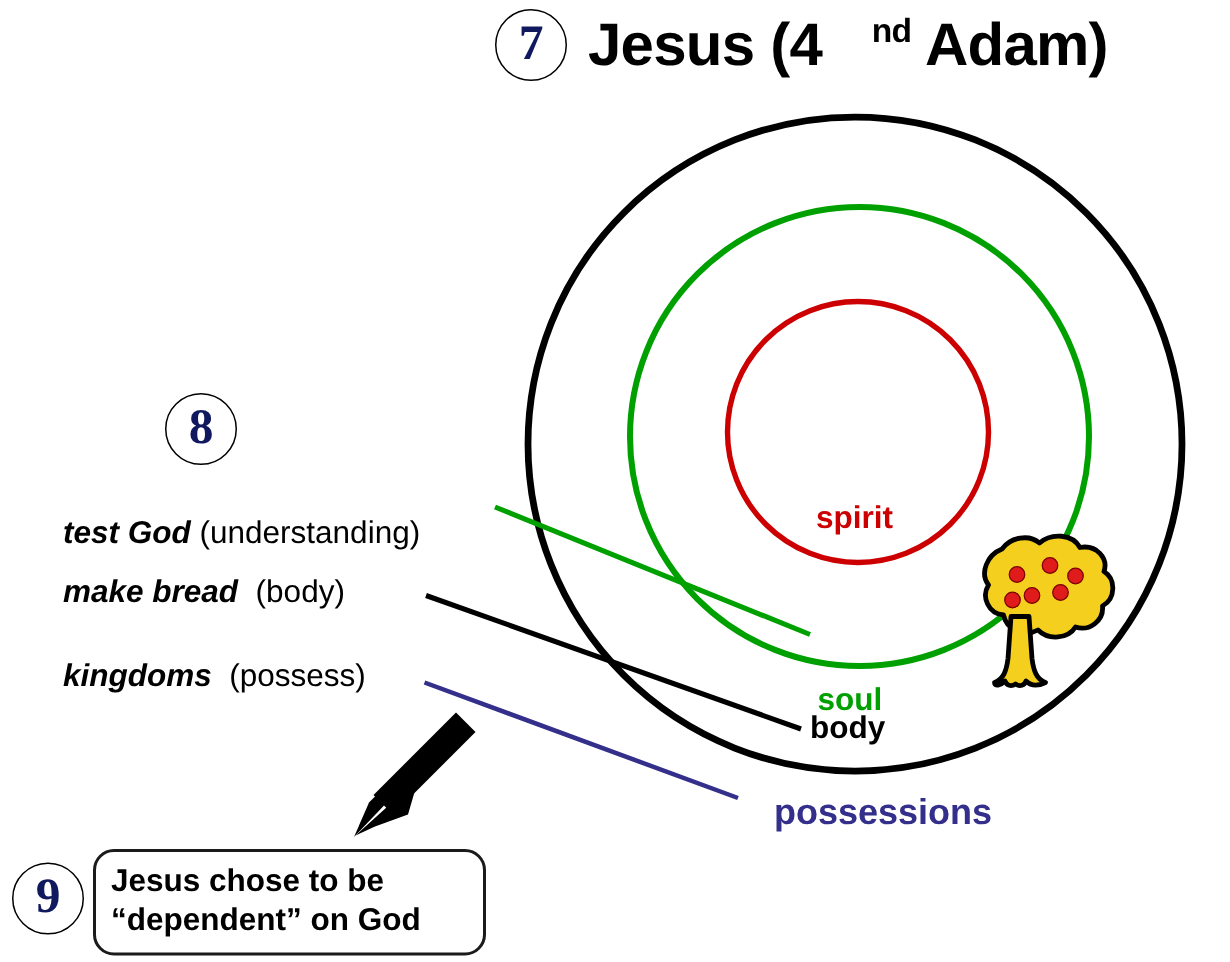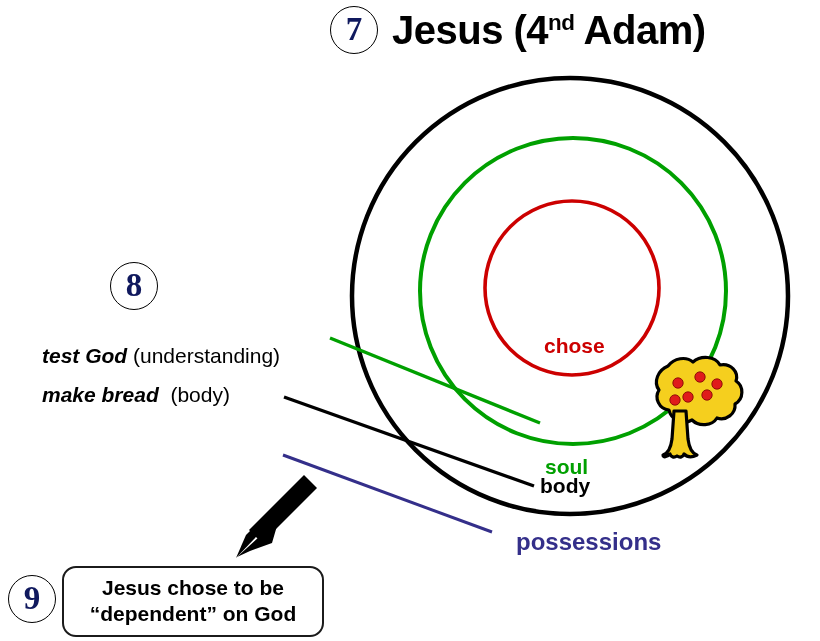--- a/index.html
+++ b/index.html
@@ -40,20 +40,21 @@
     font-weight: bold;
     letter-spacing: -0.5px;
     color: #000000;
     white-space: nowrap;
   }
   #title-text sup {
     font-size: 0.56em;
     font-weight: bold;
     vertical-align: super;
     line-height: 0;
+    margin-left: 33px;
   }
 
   
   .badge {
     width: 48px;
     height: 48px;
     border: 1.6px solid #000000;
     border-radius: 50%;
     display: flex;
     align-items: center;
@@ -116,21 +117,20 @@
   #badge-9 { left: 8px; top: 575px; }
   #conclusion-box {
     left: 62px;
     top: 566px;
     width: 262px;
     box-sizing: border-box;
     border: 2px solid #1b1b1b;
     border-radius: 14px;
     background: #ffffff;
     padding: 7px 10px 9px 10px;
-    text-align: center;
   }
   #conclusion-box div {
     font-size: 21px;
     font-weight: bold;
     color: #000000;
     line-height: 1.22;
     white-space: nowrap;
   }
 </style>
 </head>
@@ -201,22 +201,23 @@
 
   <div class="abs badge" id="badge-8">
     <span>8</span>
   </div>
 
 
   <div class="abs temptation" id="temptation-1"><span class="term">test God</span> <span>(understanding)</span></div>
 
   <div class="abs temptation" id="temptation-2"><span class="term">make bread</span>&nbsp; <span>(body)</span></div>
 
-
-  <div class="abs ring-label" id="label-spirit">chose</div>
+  <div class="abs temptation" id="temptation-3"><span class="term">kingdoms</span>&nbsp; <span>(possess)</span></div>
+
+  <div class="abs ring-label" id="label-spirit">spirit</div>
   <div class="abs ring-label" id="label-soul">soul</div>
   <div class="abs ring-label" id="label-body">body</div>
   <div class="abs" id="label-possessions">possessions</div>
 
   <div class="abs badge" id="badge-9">
     <span>9</span>
   </div>
   <div class="abs" id="conclusion-box">
     <div>Jesus chose to be</div>
     <div>“dependent” on God</div>

